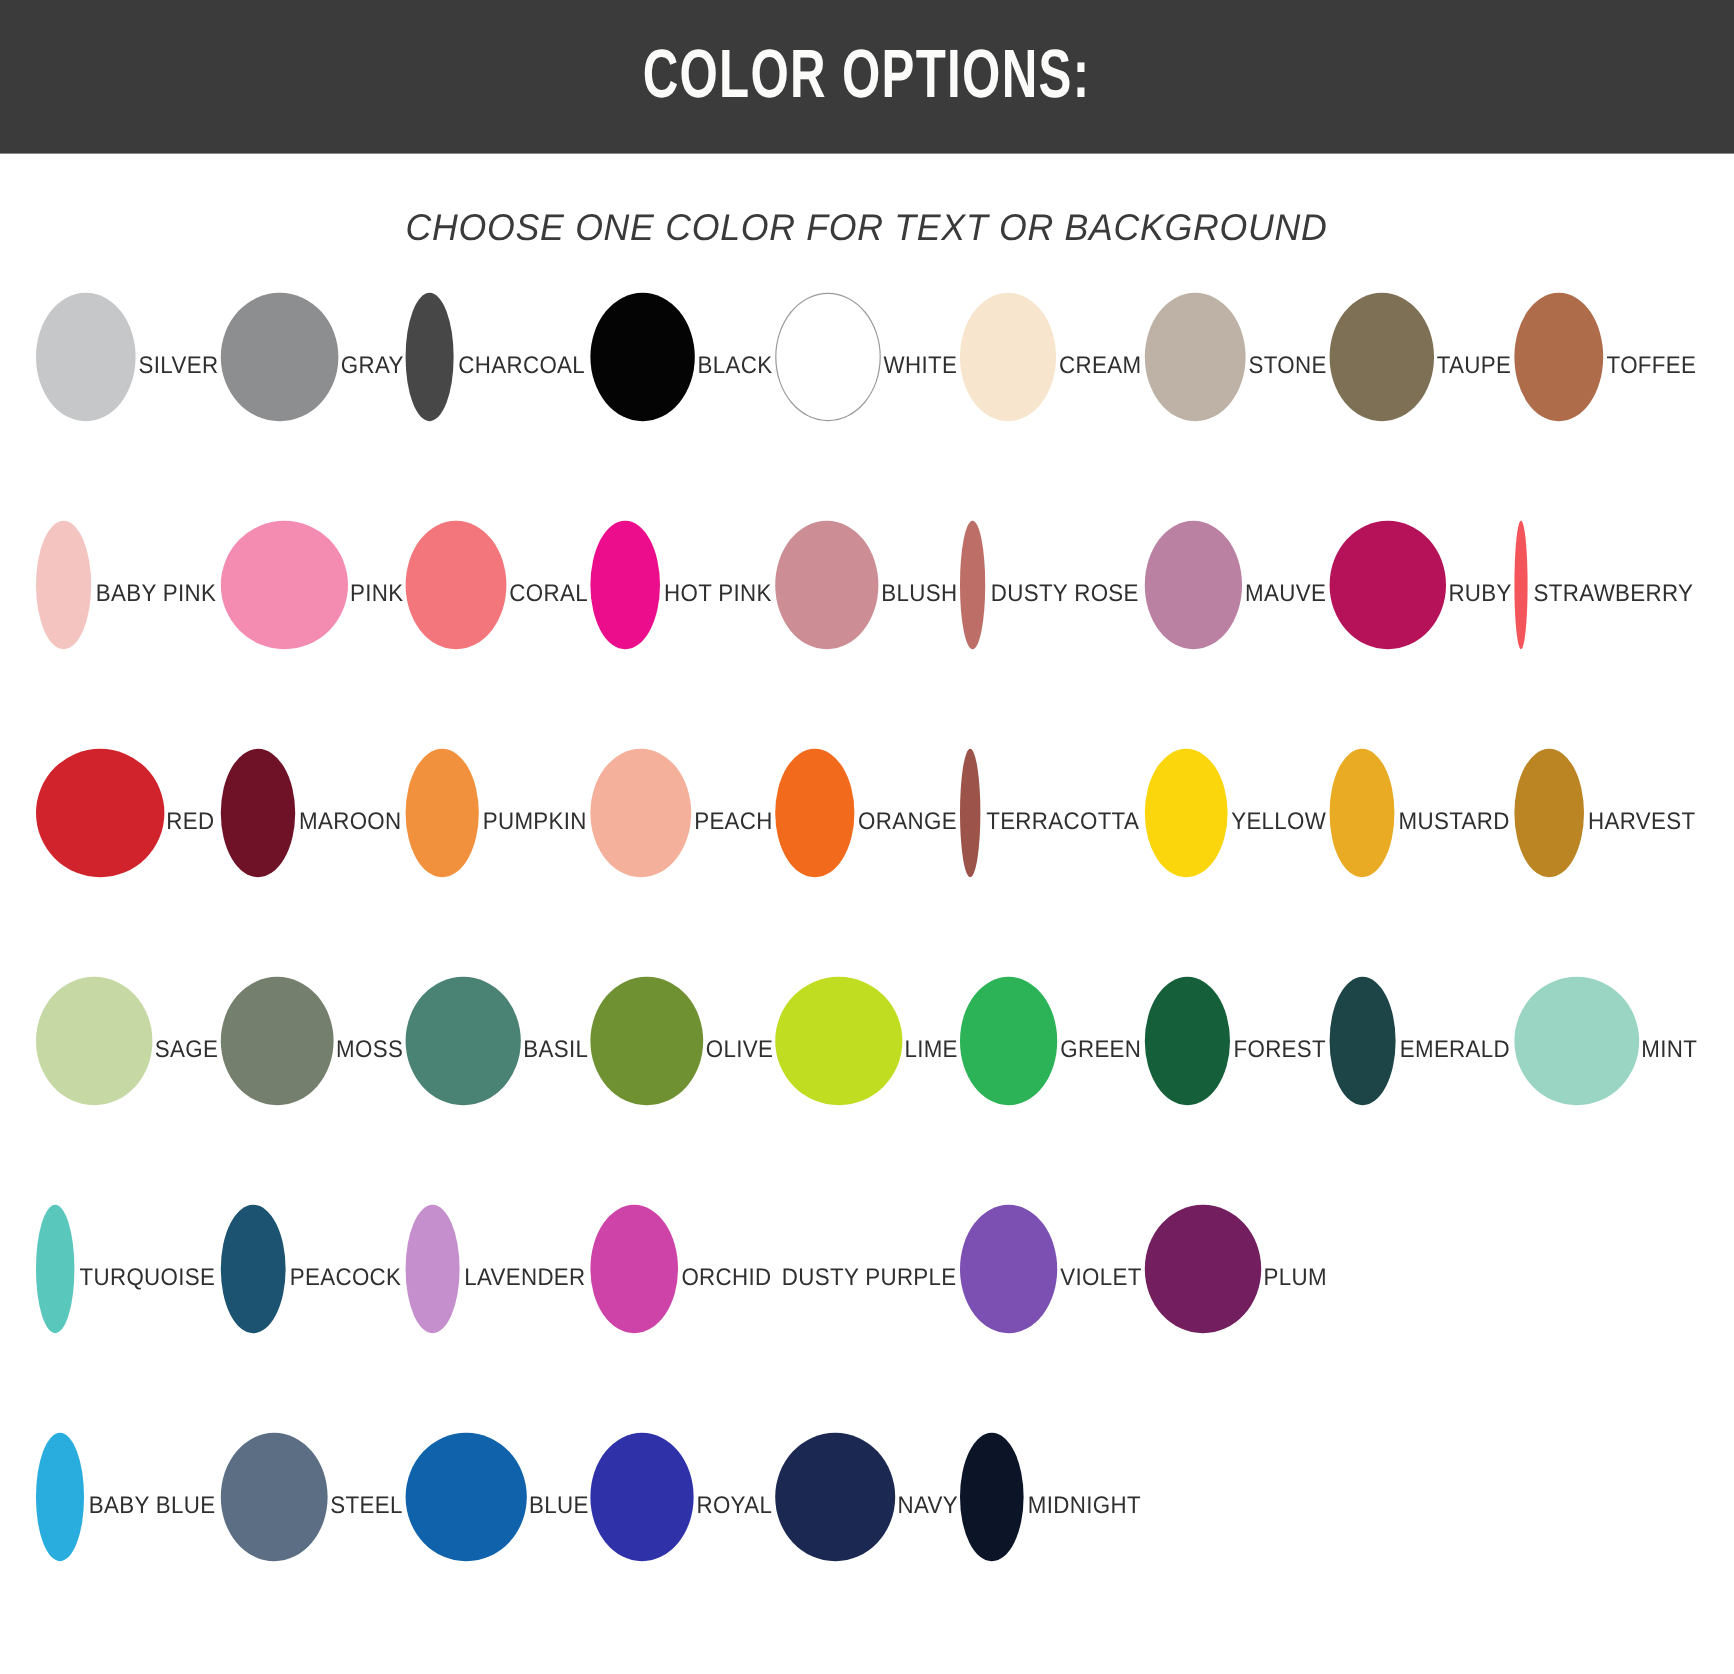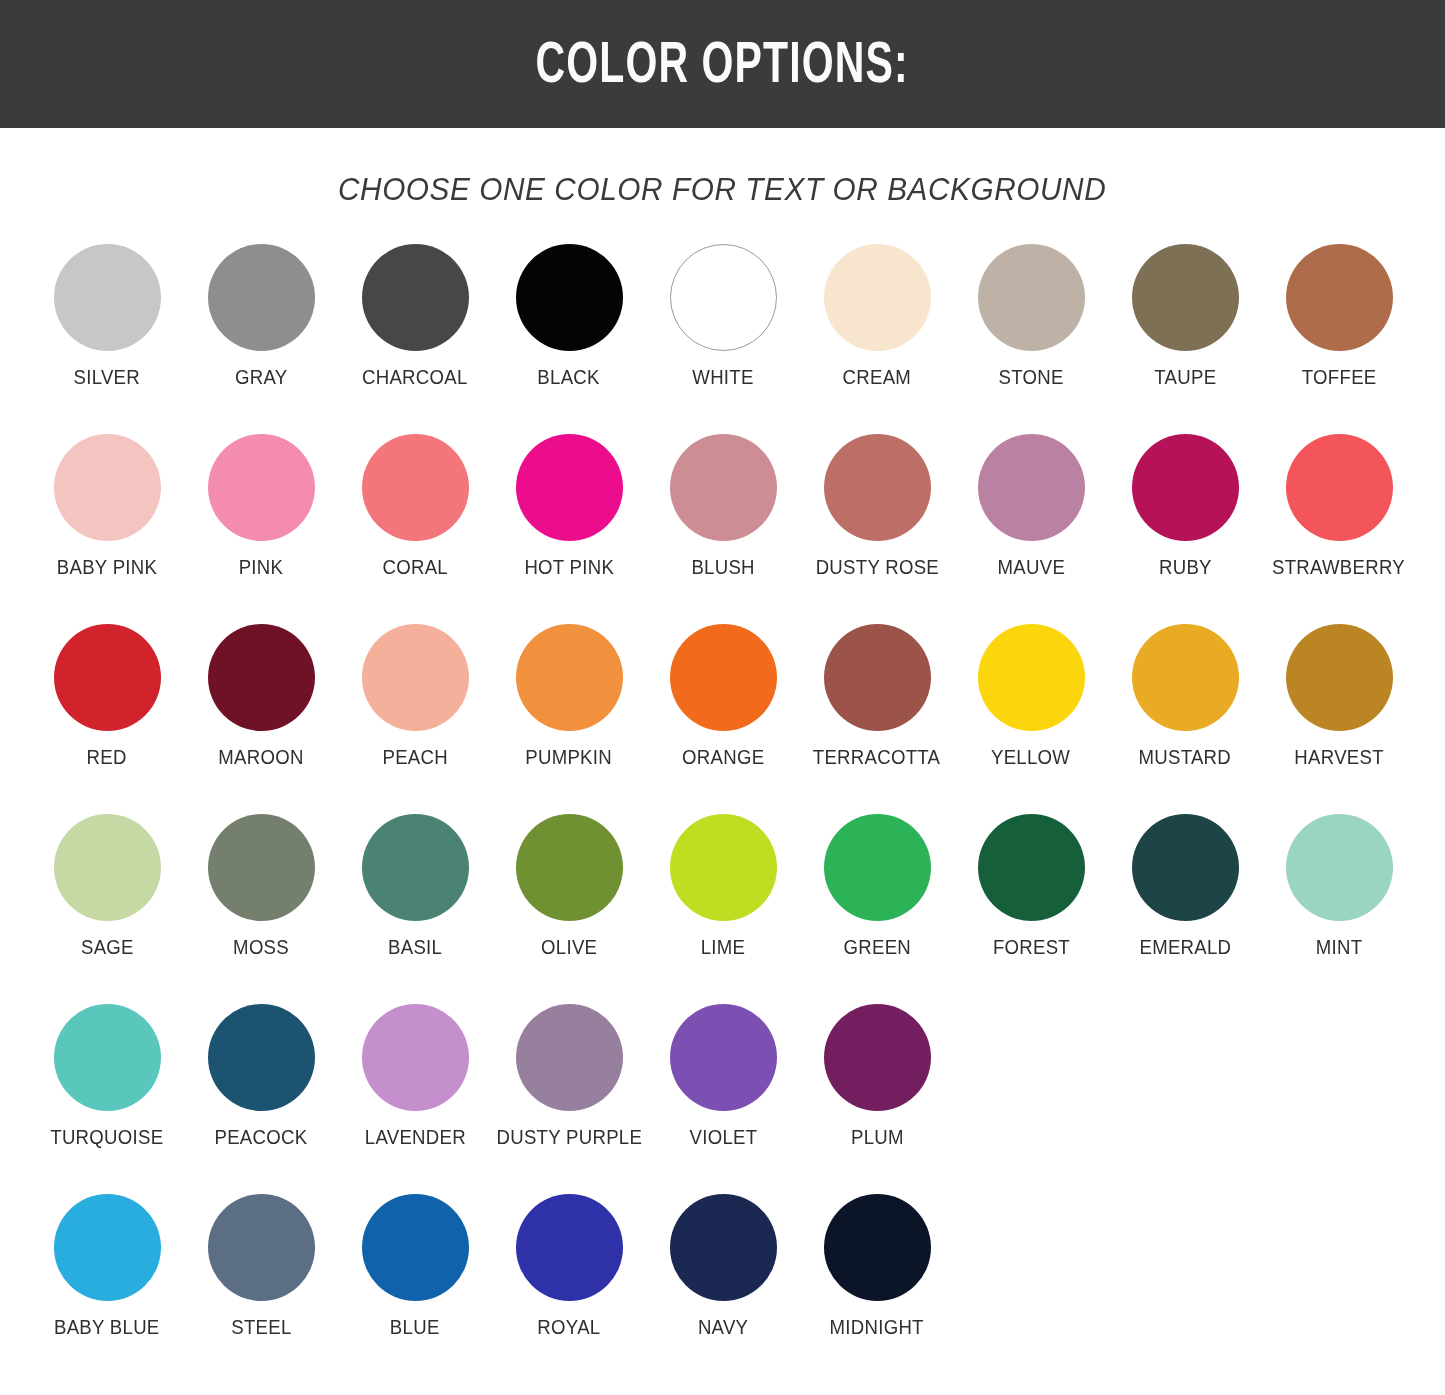--- a/index.html
+++ b/index.html
@@ -71,21 +71,21 @@
   }
   .swatch-row {
     display: flex;
     justify-content: flex-start;
     align-items: flex-start;
     height: 190px;
   }
   .swatch-cell {
     width: 154px;
     display: flex;
-    flex-direction: column;
+    flex-direction: row;
     align-items: center;
     flex: 0 0 auto;
   }
   .swatch-dot {
     width: 107px;
     height: 107px;
     border-radius: 50%;
     box-sizing: border-box;
   }
   .swatch-dot.outlined {
@@ -196,28 +196,28 @@
       <div class="swatch-row">
         <div class="swatch-cell">
           <div class="swatch-dot" style="background: rgb(208, 35, 43);"></div>
           <div class="swatch-label">RED</div>
         </div>
         <div class="swatch-cell">
           <div class="swatch-dot" style="background: rgb(111, 18, 40);"></div>
           <div class="swatch-label">MAROON</div>
         </div>
         <div class="swatch-cell">
+          <div class="swatch-dot" style="background: rgb(242, 145, 61);"></div>
+          <div class="swatch-label">PUMPKIN</div>
+        </div>
+        <div class="swatch-cell">
           <div class="swatch-dot" style="background: rgb(244, 176, 154);"></div>
           <div class="swatch-label">PEACH</div>
         </div>
         <div class="swatch-cell">
-          <div class="swatch-dot" style="background: rgb(242, 145, 61);"></div>
-          <div class="swatch-label">PUMPKIN</div>
-        </div>
-        <div class="swatch-cell">
           <div class="swatch-dot" style="background: rgb(242, 106, 27);"></div>
           <div class="swatch-label">ORANGE</div>
         </div>
         <div class="swatch-cell">
           <div class="swatch-dot" style="background: rgb(156, 83, 73);"></div>
           <div class="swatch-label">TERRACOTTA</div>
         </div>
         <div class="swatch-cell">
           <div class="swatch-dot" style="background: rgb(251, 214, 12);"></div>
           <div class="swatch-label">YELLOW</div>
@@ -276,20 +276,24 @@
         </div>
         <div class="swatch-cell">
           <div class="swatch-dot" style="background: rgb(28, 83, 112);"></div>
           <div class="swatch-label">PEACOCK</div>
         </div>
         <div class="swatch-cell">
           <div class="swatch-dot" style="background: rgb(196, 143, 204);"></div>
           <div class="swatch-label">LAVENDER</div>
         </div>
         <div class="swatch-cell">
+          <div class="swatch-dot" style="background: rgb(206, 67, 168);"></div>
+          <div class="swatch-label">ORCHID</div>
+        </div>
+        <div class="swatch-cell">
           <div class="swatch-dot" style="background: rgb(150, 128, 157);"></div>
           <div class="swatch-label">DUSTY PURPLE</div>
         </div>
         <div class="swatch-cell">
           <div class="swatch-dot" style="background: rgb(123, 80, 178);"></div>
           <div class="swatch-label">VIOLET</div>
         </div>
         <div class="swatch-cell">
           <div class="swatch-dot" style="background: rgb(115, 31, 95);"></div>
           <div class="swatch-label">PLUM</div>

